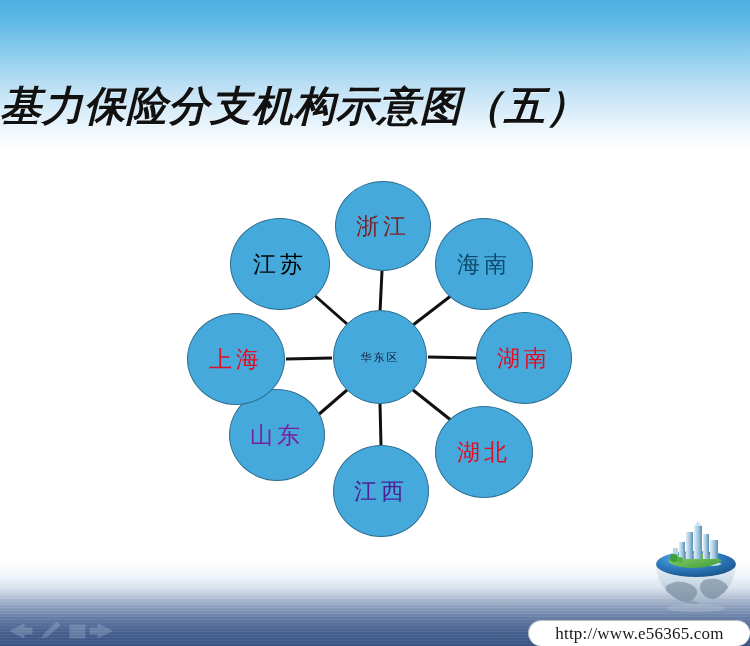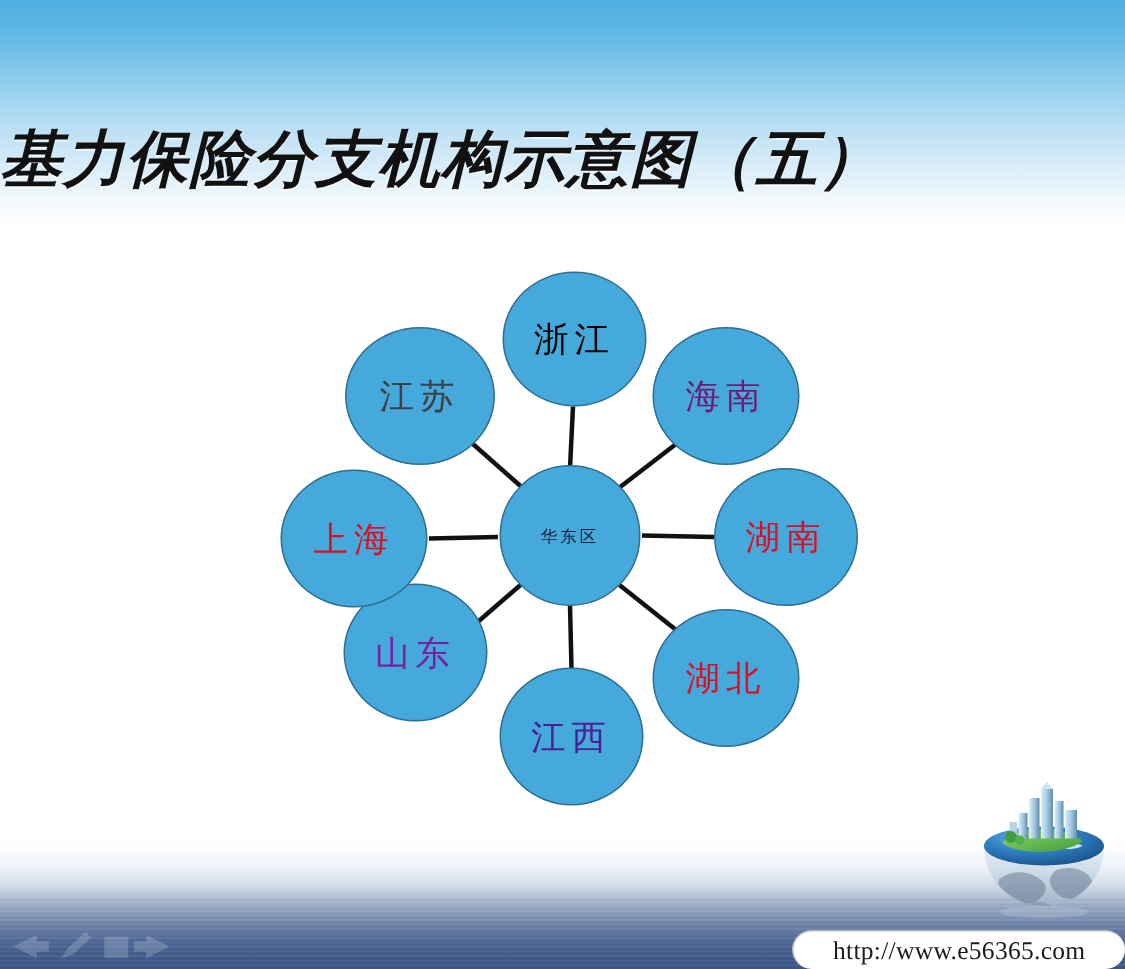--- a/index.html
+++ b/index.html
@@ -201,25 +201,25 @@
         <line x1="413" y1="325" x2="452" y2="295"></line>
         <line x1="428" y1="357" x2="476" y2="358"></line>
         <line x1="413" y1="390" x2="452" y2="421"></line>
         <line x1="380" y1="403" x2="381" y2="446"></line>
         <line x1="347" y1="390" x2="310" y2="422"></line>
         <line x1="332" y1="358" x2="286" y2="359"></line>
         <line x1="347" y1="324" x2="313" y2="294"></line>
       </g>
     </svg>
 
-    <div class="node spoke" style="left:335px; top:181px; width:96px; height:90px; color:#000000;font-family:Liberation Mono, monospace;">
+    <div class="node spoke" style="left:335px; top:181px; width:96px; height:90px; color:#7f1d1d;font-family:Liberation Mono, monospace;">
       <span>浙江</span>
     </div>
 
-    <div class="node spoke" style="left:435px; top:218px; width:98px; height:92px; color:#701a75;">
+    <div class="node spoke" style="left:435px; top:218px; width:98px; height:92px; color:#0c4a6e;">
       <span>海南</span>
     </div>
 
     <div class="node spoke" style="left:476px; top:312px; width:96px; height:92px; color:#E30C20;">
       <span>湖南</span>
     </div>
 
     <div class="node spoke" style="left:435px; top:406px; width:98px; height:92px; color:#E30C20;align-items:center;">
       <span>湖北</span>
     </div>
@@ -229,21 +229,21 @@
     </div>
 
     <div class="node spoke" style="left:229px; top:389px; width:96px; height:92px; color:#7B1FA2;">
       <span>山东</span>
     </div>
 
     <div class="node spoke" style="left:187px; top:313px; width:98px; height:92px; color:#E30C20;text-align:center;">
       <span>上海</span>
     </div>
 
-    <div class="node spoke" style="left:230px; top:218px; width:100px; height:92px; color:#404040;text-align:right;">
+    <div class="node spoke" style="left:230px; top:218px; width:100px; height:92px; color:#000000;text-align:right;">
       <span>江苏</span>
     </div>
 
     <div class="node hub" style="left:333px; top:310px; width:94px; height:94px;">
       <span>华东区</span>
     </div>
 
   </div>
 
   <div class="globe">

